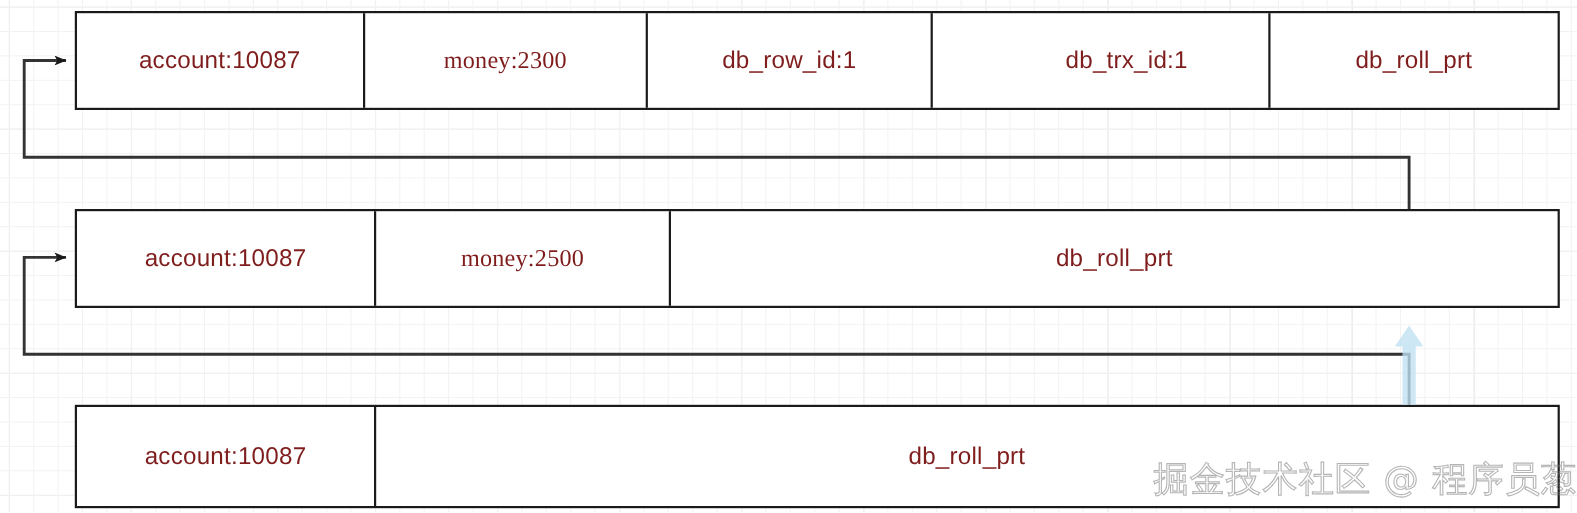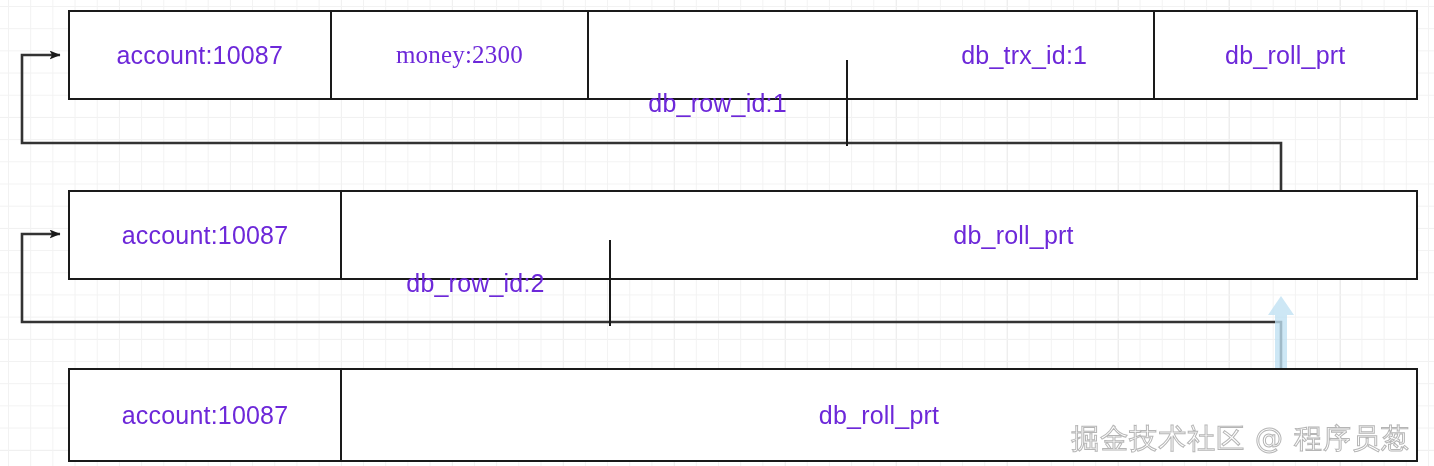--- a/index.html
+++ b/index.html
@@ -41,33 +41,33 @@
     z-index: 5;
   }
 
   .record-cell {
     display: flex;
     align-items: center;
     justify-content: center;
     box-sizing: border-box;
     border-right: 2.5px solid #1a1a1a;
     height: 100%;
-    font-size: 25px;
-    color: #6d28d9;
+    font-size: 22px;
+    color: #7f1d1d;
     letter-spacing: 0.2px;
     white-space: nowrap;
   }
   .record-cell:last-child {
     border-right: none;
   }
 
   
   .col-account   { width: 272px; }
   .col-money     { width: 268px; font-family: Liberation Serif, serif; }
-  .col-rowid     { width: 269px; margin-top: 48px; }
+  .col-rowid     { width: 269px; }
   .col-trxid     { width: 269px; margin-left: 48px; }
   .col-rollptr   { width: 272px; flex: 1 1 auto; }
 
   
   #connectors {
     position: absolute;
     left: 0;
     top: 0;
     width: 1434px;
     height: 466px;
@@ -82,23 +82,23 @@
     width: 1434px;
     height: 466px;
     z-index: 8;
     pointer-events: none;
   }
 
   
   #watermark {
     position: absolute;
     z-index: 9;
-    right: 24px;
+    right: 0;
     bottom: 8px;
-    font-size: 28px;
+    font-size: 32px;
     font-family: "DejaVu Sans", sans-serif;
     color: rgba(255,255,255,0.0);
     -webkit-text-stroke: 1px rgba(120,120,120,0.55);
     letter-spacing: 1px;
     white-space: nowrap;
     user-select: none;
   }
 </style>
 </head>
 <body>
@@ -124,21 +124,21 @@
   <div class="record-row" style="top:10px; height:90px;">
     <div class="record-cell col-account">account:10087</div>
     <div class="record-cell col-money">money:2300</div>
     <div class="record-cell col-rowid">db_row_id:1</div>
     <div class="record-cell col-trxid">db_trx_id:1</div>
     <div class="record-cell col-rollptr">db_roll_prt</div>
   </div>
 
   <div class="record-row" style="top:190px; height:90px;">
     <div class="record-cell col-account">account:10087</div>
-    <div class="record-cell col-rowid">db_row_id:2</div>
+    <div class="record-cell col-money">money:2500</div>
     <div class="record-cell col-rollptr">db_roll_prt</div>
   </div>
 
   <div class="record-row" style="top:368px; height:94px;">
     <div class="record-cell col-account">account:10087</div>
     <div class="record-cell col-rollptr">db_roll_prt</div>
   </div>
 
   <svg id="overlay-arrows" viewBox="0 0 1434 466" xmlns="http://www.w3.org/2000/svg">
     <g opacity="0.78">

